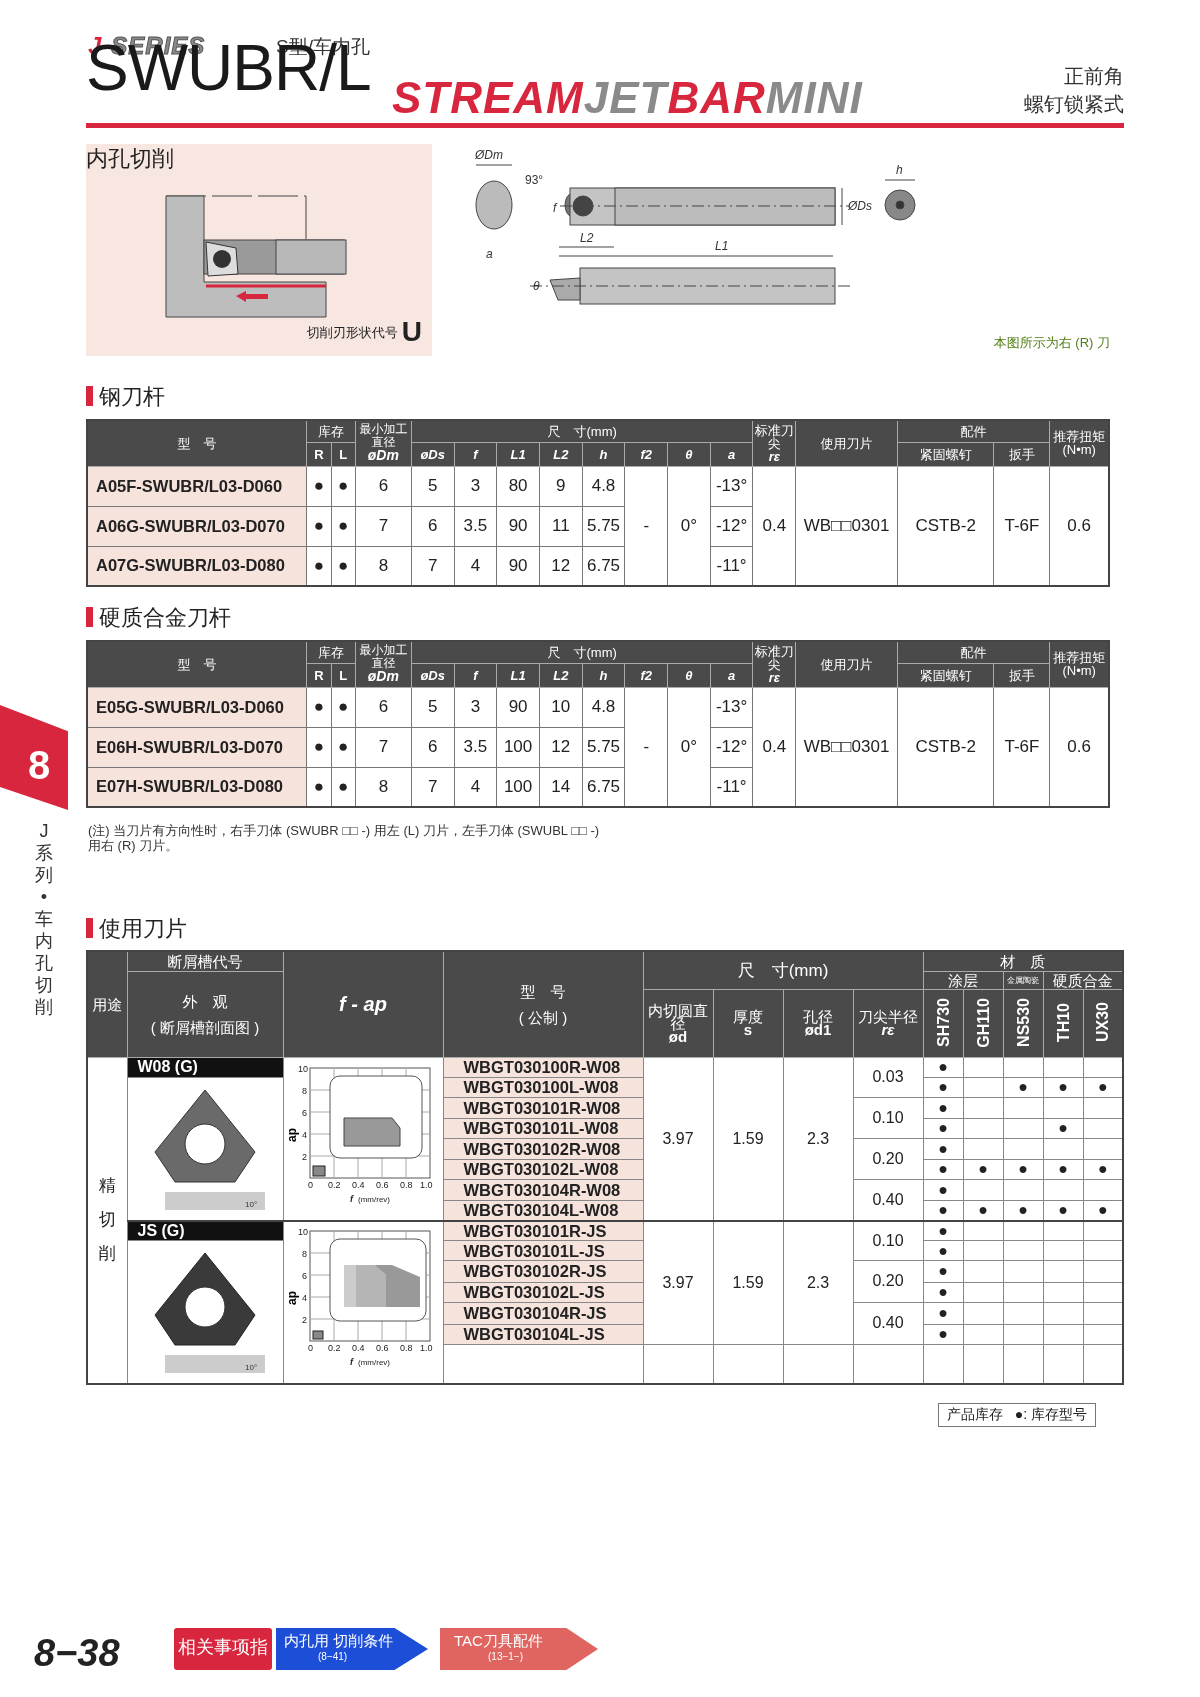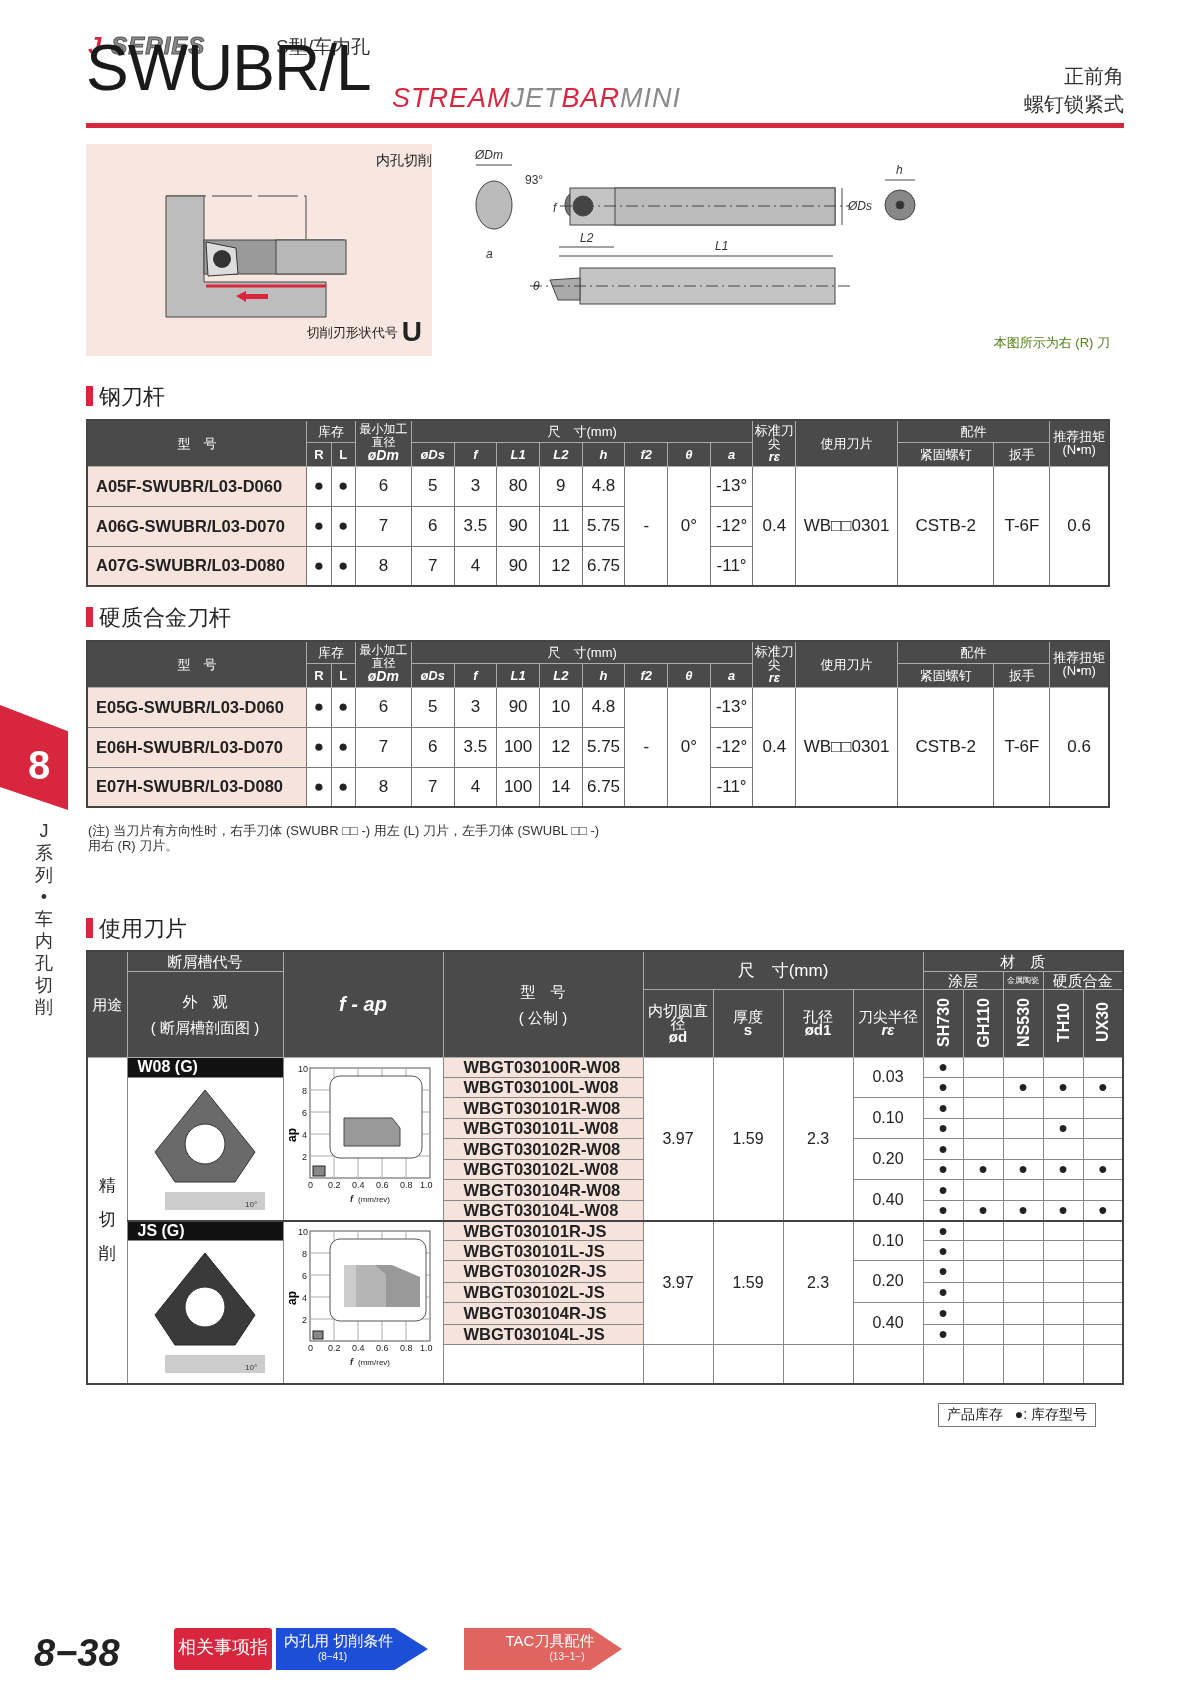--- a/index.html
+++ b/index.html
@@ -4,27 +4,27 @@
 <style>
 *{box-sizing:border-box;margin:0;padding:0}
 body{width:1200px;height:1697px;background:#fff;position:relative;font-family:"Liberation Sans","DejaVu Sans",sans-serif;color:#222;overflow:hidden}
 .abs{position:absolute}
 
 .series{left:88px;top:32px;font-size:24px;font-weight:900;font-style:italic;letter-spacing:1px}
 .series .j{color:#d7263d}
 .series .s{color:#8a8a8a;-webkit-text-stroke:1px #555}
 .subtype{left:276px;top:34px;font-size:19px;color:#333}
 .model{left:86px;top:36px;font-size:64px;color:#1a1a1a;letter-spacing:-1px;line-height:64px}
-.brand{left:392px;top:80px;font-size:27px;font-weight:400;font-style:italic;letter-spacing:1px;line-height:36px}
+.brand{left:392px;top:80px;font-size:44px;font-weight:700;font-style:italic;letter-spacing:1px;line-height:36px}
 .brand .r{color:#d7263d}.brand .g{color:#8a8a8a}
 .hright{right:76px;top:62px;text-align:right;font-size:20px;line-height:28px;color:#333}
 .redline{left:86px;top:123px;width:1038px;height:5px;background:#d7263d}
 
 .pinkbox{left:86px;top:144px;width:346px;height:212px;background:#f8e6e0}
-.pinkbox .t{position:absolute;left:0;right:0;top:8px;text-align:right;font-size:14px}
+.pinkbox .t{position:absolute;left:0;right:0;top:0;text-align:left;font-size:22px}
 .pinkbox .code{position:absolute;right:10px;bottom:8px;font-size:13px}
 .pinkbox .code b{font-size:28px;font-weight:900;vertical-align:-4px;margin-left:4px}
 .note-r{right:90px;top:334px;font-size:13px;color:#4d7c0f}
 
 .sec{font-size:22px;color:#222}
 .sec::before{content:"";display:inline-block;width:7px;height:20px;background:#d7263d;margin-right:6px;vertical-align:-2px}
 
 table{border-collapse:collapse;position:absolute}
 th{background:#4a4a4a;color:#fff;font-weight:normal;font-size:13px;border:1px solid #aaa;line-height:13px}
 td{border:1px solid #777;text-align:center;font-size:17px;height:40px}
@@ -40,21 +40,21 @@
 .ins th{font-size:15px}
 .ins td{font-size:16px;height:20px;border-color:#888}
 .ins td.mdl{font-size:16.5px;height:20px;line-height:18px;padding-left:20px}
 .vert{writing-mode:vertical-rl;transform:rotate(180deg);font-weight:bold;font-size:16px}
 .blackcap{background:#111;color:#fff;font-weight:bold;font-size:18px;text-align:left;padding-left:10px;height:22px}
 .legend{left:938px;top:1403px;border:1px solid #777;padding:2px 8px;font-size:14px}
 .foot-num{left:34px;top:1632px;font-size:38px;font-weight:bold;font-style:italic}
 .navbtn{top:1628px;height:42px;color:#fff;font-size:18px;text-align:center;line-height:38px}
 .nb1{left:174px;width:98px;background:#d7263d;border-radius:3px}
 .nb2{left:276px;width:152px;background:#1d4ed8;clip-path:polygon(0 0,78% 0,100% 50%,78% 100%,0 100%);line-height:16px;padding-top:5px;font-size:15px;text-align:left;padding-left:8px}
-.nb3{left:464px;width:158px;background:#e06560;clip-path:polygon(0 0,80% 0,100% 50%,80% 100%,0 100%);line-height:16px;padding-top:5px;font-size:15px;text-align:center;padding-left:14px}
+.nb3{left:440px;width:158px;background:#e06560;clip-path:polygon(0 0,80% 0,100% 50%,80% 100%,0 100%);line-height:16px;padding-top:5px;font-size:15px;text-align:left;padding-left:14px}
 .nb2 small,.nb3 small{display:block;font-size:10px;padding-left:34px}
 </style>
 </head>
 <body>
 
 <div class="abs series"><span class="j">J-</span><span class="s">SERIES</span></div>
 <div class="abs subtype">S型/车内孔</div>
 <div class="abs model">SWUBR/L</div>
 <div class="abs brand"><span class="r">STREAM</span><span class="g">JET</span><span class="r">BAR</span><span class="g">MINI</span></div>
 <div class="abs hright">

